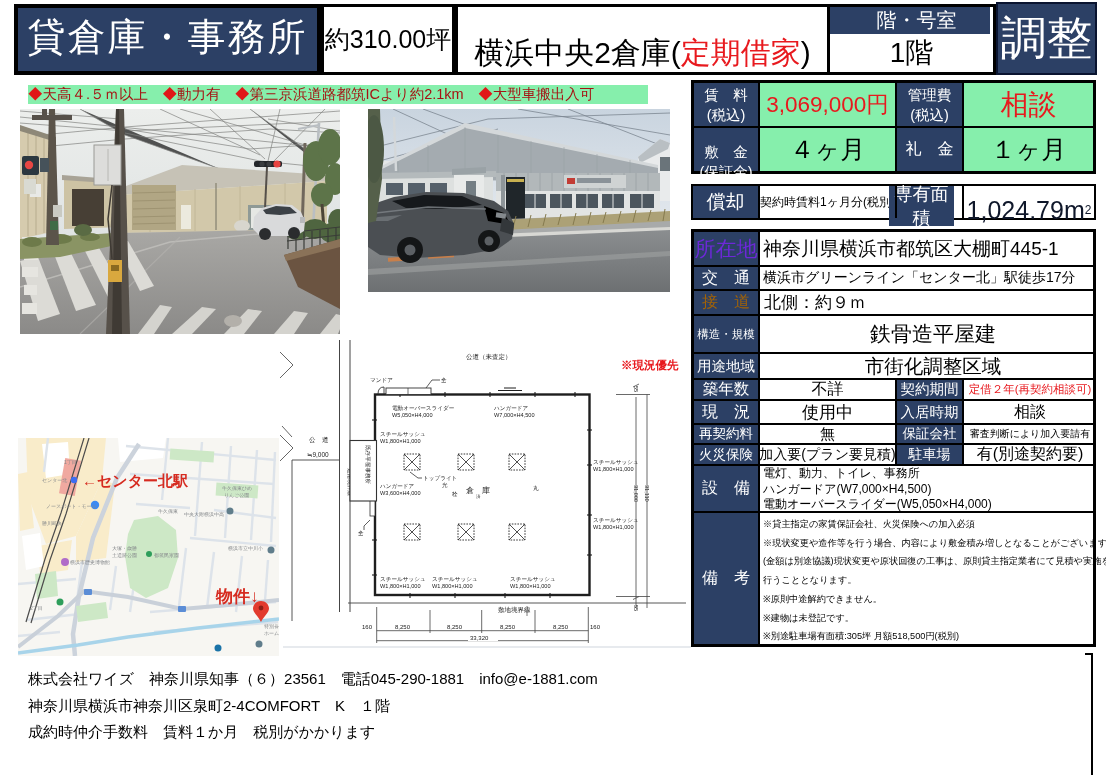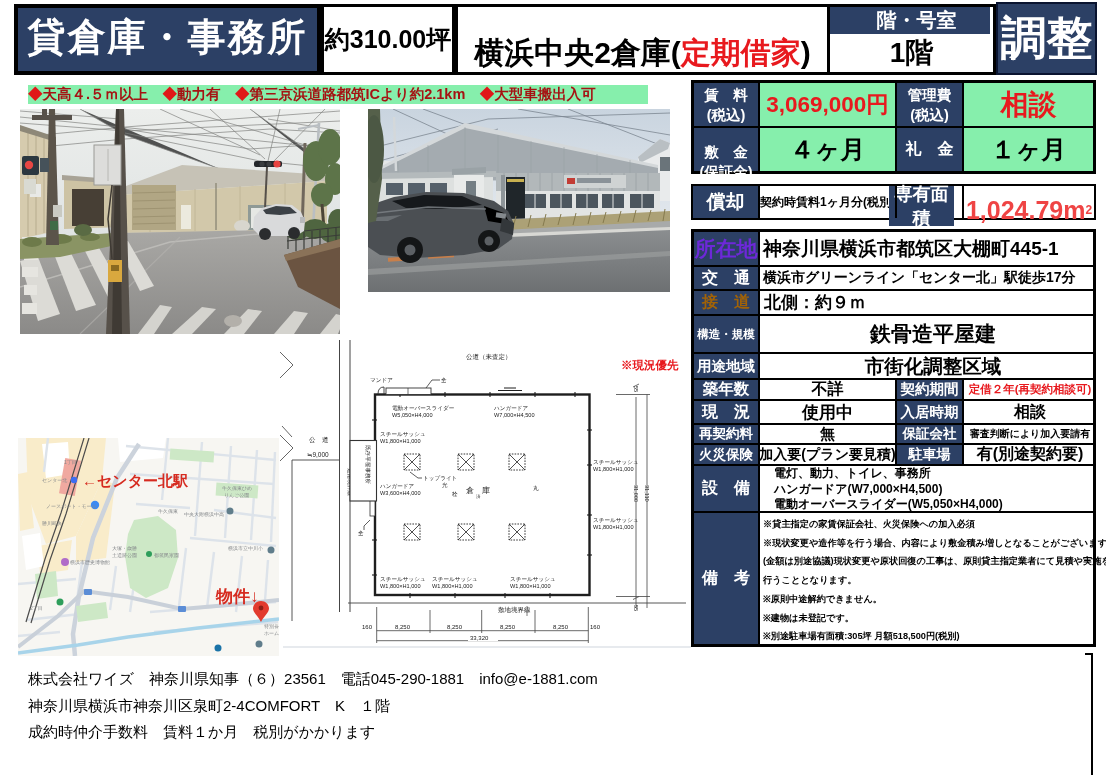--- a/index.html
+++ b/index.html
@@ -1,17 +1,17 @@
 <!DOCTYPE html>
 <html><head><meta charset="utf-8"><style>
 *{margin:0;padding:0;box-sizing:border-box}
 html,body{width:1110px;height:775px;background:#fff;font-family:"Liberation Sans",sans-serif;overflow:hidden;position:relative}
 .abs{position:absolute}
 .navy{background:#2c4065;color:#fff}
-.b{font-weight:bold}
+.b{font-weight:normal}
 .cc{display:flex;align-items:center;justify-content:center;text-align:center}
 .cl{display:flex;align-items:center;justify-content:flex-start}
 </style></head><body>
 
 <div class="abs navy b cc" style="left:14px;top:4px;width:307px;height:71px;border:4px solid #000;font-size:38px;letter-spacing:2px;padding-bottom:4px">貸倉庫・事務所</div>
 
 <div class="abs b cc" style="left:321px;top:4px;width:134px;height:71px;border:3px solid #000;font-size:25px;color:#000">約310.00坪</div>
 
 <div class="abs" style="left:455px;top:4px;width:541px;height:71px;border:3px solid #000">
 
@@ -689,21 +689,21 @@
 </div>
 
 <div class="abs" style="left:691px;top:184px;width:405px;height:36px;border:2px solid #000;background:#fff">
 
   <div class="abs navy b cc" style="left:0;top:0;width:65px;height:32px;font-size:19px">償却</div>
 
   <div class="abs b cc" style="left:67px;top:0;width:135px;height:32px;font-size:12px;color:#000;white-space:nowrap">契約時賃料1ヶ月分(税別)</div>
 
   <div class="abs navy b cc" style="left:196px;top:0;width:65px;height:40px;font-size:18px">専有面積</div>
 
-  <div class="abs b cc" style="left:271px;top:0;width:130px;height:48px;font-size:25px;color:#ef4444;white-space:nowrap">1,024.79m<span style="font-size:12px;vertical-align:9px">2</span></div>
+  <div class="abs b cc" style="left:271px;top:0;width:130px;height:48px;font-size:25px;color:#0f172a;white-space:nowrap">1,024.79m<span style="font-size:12px;vertical-align:9px">2</span></div>
 
   <div class="abs" style="left:65px;top:0;width:2px;height:32px;background:#000"></div>
   <div class="abs" style="left:202px;top:0;width:2px;height:32px;background:#000"></div>
   <div class="abs" style="left:269px;top:0;width:2px;height:32px;background:#000"></div>
 </div>
 
 <div class="abs" style="left:691px;top:229px;width:405px;height:418px;border:3px solid #000;background:#fff">
 
   <div class="abs navy" style="left:0;top:0;width:64px;height:412px"></div>
 
@@ -754,21 +754,21 @@
   <div class="abs b cc" style="left:0;top:213px;width:64px;height:19px;font-size:13.5px;color:#fff">火災保険</div>
 
   <div class="abs b cc" style="left:66px;top:213px;width:135px;height:19px;font-size:14px;color:#000;white-space:nowrap">加入要(プラン要見積)</div>
 
   <div class="abs navy b cc" style="left:203px;top:213px;width:65px;height:19px;font-size:14px">駐車場</div>
 
   <div class="abs b cc" style="left:270px;top:213px;width:132px;height:19px;font-size:16px;color:#000;white-space:nowrap">有(別途契約要)</div>
 
   <div class="abs b cc" style="left:0;top:234px;width:64px;height:45px;font-size:16px;color:#fff;white-space:nowrap">設　備</div>
 
-  <div class="abs b" style="left:66px;top:234px;width:346px;height:45px;font-size:12px;color:#000;line-height:15.5px;padding:0 0 0 14px;white-space:nowrap">電灯、動力、トイレ、事務所<br>ハンガードア(W7,000×H4,500)<br>電動オーバースライダー(W5,050×H4,000)</div>
+  <div class="abs b" style="left:66px;top:234px;width:346px;height:45px;font-size:12px;color:#000;line-height:15.5px;padding:0 0 0 3px;white-space:nowrap">電灯、動力、トイレ、事務所<br>ハンガードア(W7,000×H4,500)<br>電動オーバースライダー(W5,050×H4,000)</div>
 
   <div class="abs b cc" style="left:0;top:281px;width:64px;height:131px;font-size:16px;color:#fff;white-space:nowrap">備　考</div>
 
   <div class="abs b" style="left:66px;top:281px;width:346px;height:131px;font-size:9.2px;color:#000;line-height:18.7px;padding:2px 0 0 3px;white-space:nowrap;overflow:hidden">※貸主指定の家賃保証会社、火災保険への加入必須<br>※現状変更や造作等を行う場合、内容により敷金積み増しとなることがございます<br>(金額は別途協議)現状変更や原状回復の工事は、原則貸主指定業者にて見積や実施を<br>行うこととなります。<br>※原則中途解約できません。<br>※建物は未登記です。<br>※別途駐車場有面積:305坪 月額518,500円(税別)</div>
 
   <div class="abs" style="left:0;top:33px;width:399px;height:2px;background:#000"></div>
   <div class="abs" style="left:0;top:57px;width:399px;height:2px;background:#000"></div>
   <div class="abs" style="left:0;top:82px;width:399px;height:2px;background:#000"></div>
   <div class="abs" style="left:0;top:120px;width:399px;height:2px;background:#000"></div>
   <div class="abs" style="left:0;top:146px;width:399px;height:2px;background:#000"></div>

